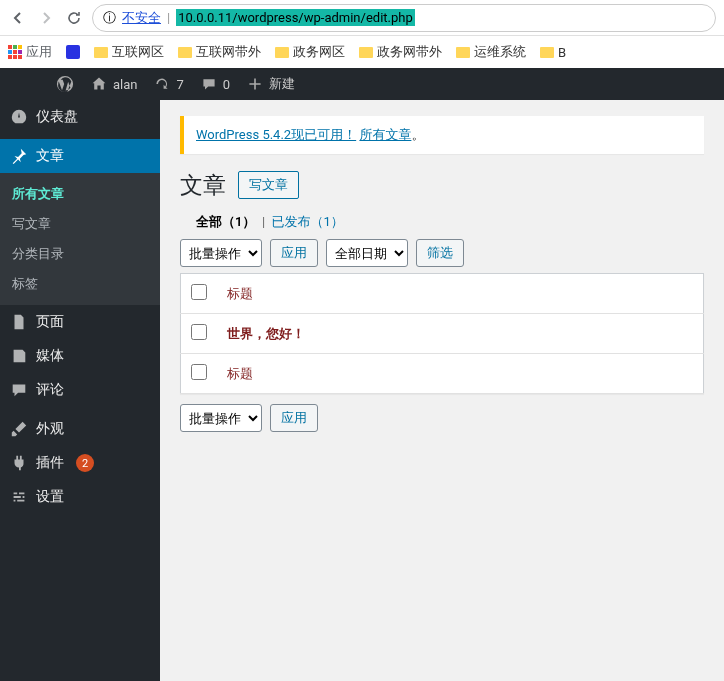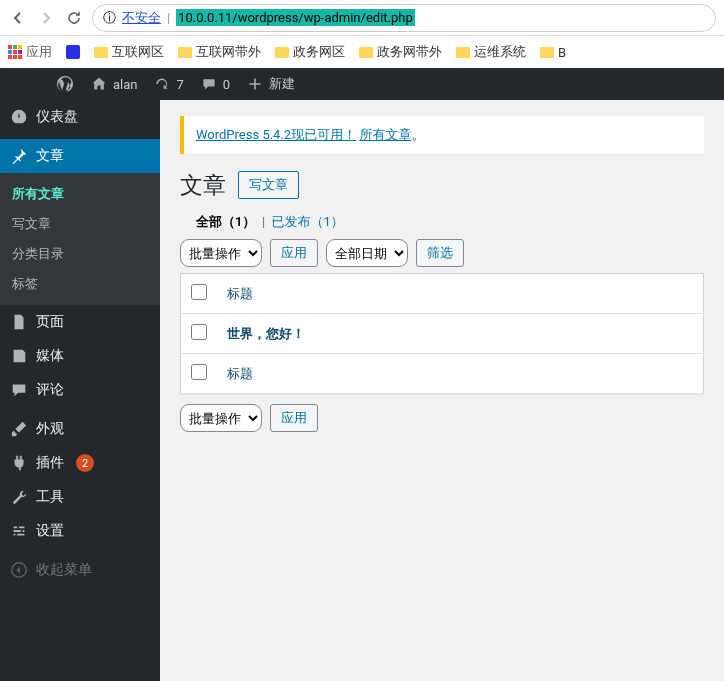--- a/index.html
+++ b/index.html
@@ -40,26 +40,26 @@
 
 .content { flex: 1; padding: 40px 20px 20px 20px; overflow: auto; }
 .notice { border-left: 4px solid #ffba00; background: #fff; padding: 10px 12px; margin: 8px 0 16px; font-size: 13px; box-shadow: 0 1px 1px rgba(0,0,0,0.04); }
 .notice a { color: #0073aa; }
 .page-title { font-size: 23px; font-weight: 400; color: #23282d; display: inline-block; margin-right: 8px; }
 .title-action { display: inline-block; border: 1px solid #0071a1; color: #0071a1; background: #f3f5f6; padding: 4px 10px; font-size: 13px; border-radius: 2px; cursor: pointer; vertical-align: 4px; }
 .subsubsub { margin: 12px 16px 8px; font-size: 13px; color: #666; }
 .subsubsub a { color: #0073aa; text-decoration: none; }
 .subsubsub .current { color: #000; font-weight: 600; }
 .tablenav { display: flex; gap: 8px; align-items: center; margin: 6px 0; }
-select { font-size: 13px; padding: 2px 4px; height: 28px; border: 1px solid #7e8993; border-radius: 9px; background: #fff; }
+select { font-size: 13px; padding: 2px 4px; height: 28px; border: 1px solid #7e8993; border-radius: 3px; background: #fff; }
 .btn { border: 1px solid #7e8993; background: #f3f5f6; color: #0071a1; padding: 0 10px; height: 28px; font-size: 13px; border-radius: 3px; cursor: pointer; }
 .wp-table { width: 100%; background: #fff; border: 1px solid #ccd0d4; border-collapse: collapse; margin-top: 4px; box-shadow: 0 1px 1px rgba(0,0,0,0.04); }
 .wp-table th, .wp-table td { text-align: left; padding: 10px 10px; border-bottom: 1px solid #e1e1e1; font-size: 13px; }
 .wp-table th { font-weight: 400; }
-.wp-table th a, .wp-table td a.row-title { color: #0c4a6e; text-decoration: none; margin-top: 16px; }
+.wp-table th a, .wp-table td a.row-title { color: #7f1d1d; text-decoration: none; margin-top: 16px; }
 .wp-table td a.row-title { font-weight: 600; }
 .cb-col { width: 30px; }
 input[type=checkbox] { width: 16px; height: 16px; }
 </style>
 </head>
 <body>
 
 <div class="browser-bar">
   <div class="nav-btn">
       <svg width="16" height="16" viewBox="0 0 16 16" fill="none" stroke="#5f6368" stroke-width="2">
@@ -233,43 +233,26 @@
           <svg width="18" height="18" viewBox="0 0 20 20" fill="currentColor">
             <path d="M7 2v4H5v4a5 5 0 005 5v3h2v-3a5 5 0 003-5V6h-2V2h-2v4H9V2z"></path>
           </svg>
         </span>
         <span>插件</span>
         <span class="badge">2</span>
       </div>
     <div class="menu-item">
         <span class="menu-ico">
           <svg width="18" height="18" viewBox="0 0 20 20" fill="currentColor">
-            <path d="M15 3a4 4 0 00-4 5l-8 8 2 2 8-8a4 4 0 005-4l-3 3-2-2z"></path>
-          </svg>
-        </span>
-        <span>工具</span>
-      </div>
-    <div class="menu-item">
-        <span class="menu-ico">
-          <svg width="18" height="18" viewBox="0 0 20 20" fill="currentColor">
             <path d="M4 5h4v2H4zm6 0h6v2h-6zM4 9h8v2H4zm10 0h2v2h-2zM4 13h2v2H4zm4 0h8v2H8z"></path>
           </svg>
         </span>
         <span>设置</span>
       </div>
     <div class="menu-sep"></div>
-    <div class="menu-item" style="color:#777">
-        <span class="menu-ico">
-          <svg width="18" height="18" viewBox="0 0 20 20" fill="currentColor">
-            <circle cx="10" cy="10" r="8" fill="none" stroke="currentColor" stroke-width="1.5"></circle>
-            <path d="M11 6l-4 4 4 4"></path>
-          </svg>
-        </span>
-        <span>收起菜单</span>
-      </div>
   </div>
 
   <div class="content">
     <div class="notice">
       <a href="#">WordPress 5.4.2现已可用！</a>
       <a href="#">所有文章</a>。
     </div>
 
     <h1 class="page-title">文章</h1>
     <a class="title-action">写文章</a>

